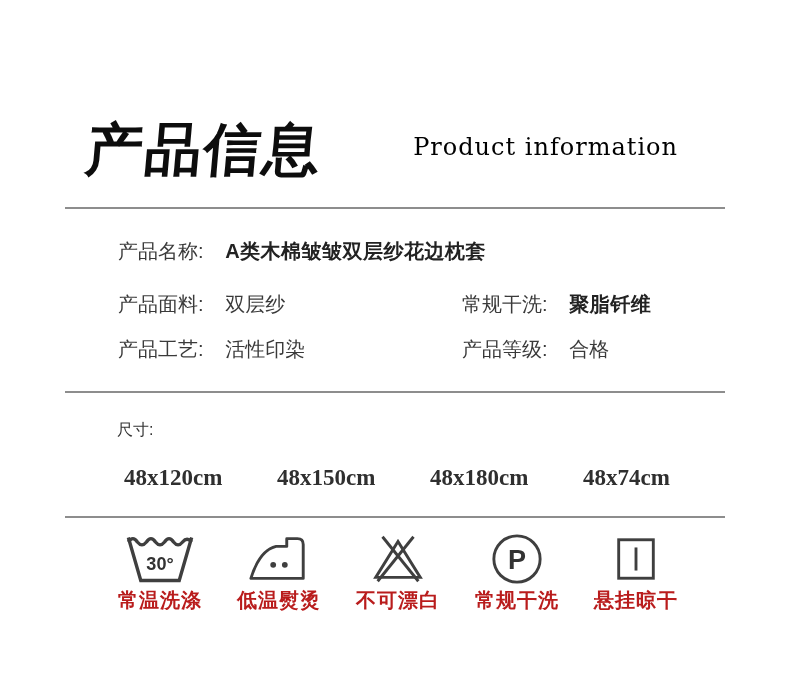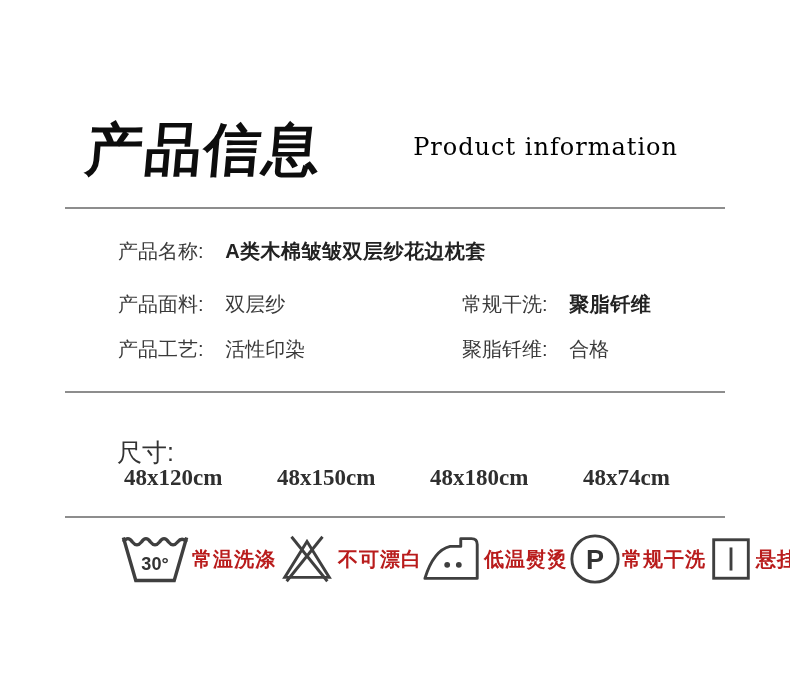--- a/index.html
+++ b/index.html
@@ -50,34 +50,34 @@
   .row.pair-2{top:336px;}
   .cell{position:absolute;left:0;top:0;white-space:nowrap;}
   .cell.right{left:344px;}
   .lbl{color:var(--body-text);font-weight:400;}
   .val{margin-left:16px;color:var(--body-text);}
   .val.bold{font-weight:700;color:var(--strong-text);letter-spacing:0.5px;}
 
   
   .size-label{
     position:absolute;left:117px;top:420px;
-    font-size:25px;font-weight:500;color:#333;margin-top:16px;
+    font-size:16px;font-weight:500;color:#333;
   }
   .sizes{
     position:absolute;left:124px;top:465px;width:546px;
     display:flex;justify-content:space-between;align-items:baseline;
     font-size:23px;font-weight:600;color:#2f2f2f;font-family:Liberation Serif, serif;
   }
 
   
   .care{
     position:absolute;left:118px;top:531px;width:560px;
     display:flex;justify-content:space-between;align-items:flex-end;
   }
-  .care-item{display:flex;flex-direction:row;align-items:center;}
+  .care-item{display:flex;flex-direction:column;align-items:center;}
   .care-iconbox{height:56px;display:flex;align-items:center;justify-content:center;}
   .care-item svg{display:block;}
   .care-item svg .ln{fill:none;stroke:var(--icon-stroke);stroke-width:3;}
   .care-item svg .dot{fill:var(--icon-stroke);stroke:none;}
   .care-item svg text{
     fill:#333;font-family:"Liberation Sans","DejaVu Sans",sans-serif;font-weight:700;
   }
   .care-label{
     font-size:20px;font-weight:700;color:#b91c1c;
     letter-spacing:1px;white-space:nowrap;
@@ -108,21 +108,21 @@
       <span class="val bold">聚脂钎维</span>
     </span>
   </div>
 
   <div class="row pair-2">
     <span class="cell">
       <span class="lbl">产品工艺:</span>
       <span class="val">活性印染</span>
     </span>
     <span class="cell right">
-      <span class="lbl">聚脂钎维:</span>
+      <span class="lbl">产品等级:</span>
       <span class="val">合格</span>
     </span>
   </div>
 
   <div class="divider d2"></div>
 
   <div class="size-label">尺寸:</div>
 
   <div class="sizes">
     <span>48x120cm</span>
@@ -141,38 +141,38 @@
           <path class="ln" d="M4 4 L15 42 L49 42 L60 4"></path>
           <path class="ln" d="M4 8 Q8 2 12 8 Q16 13 20 8 Q24 2 28 8 Q32 13 36 8 Q40 2 44 8 Q48 13 52 8 Q56 3 60 8"></path>
           <text x="32" y="33" font-size="16" text-anchor="middle">30°</text>
         </svg>
       </div>
       <div class="care-label">常温洗涤</div>
     </div>
 
     <div class="care-item">
       <div class="care-iconbox">
+        <svg width="62" height="52" viewBox="0 0 64 50">
+          <path class="ln" d="M3 45 L57 45 L57 10 Q57 4 51 4 L40 4 L40 12 L29 12 Q12 16 3 45 Z" stroke-linejoin="round"></path>
+          <circle class="dot" cx="26" cy="31" r="3"></circle>
+          <circle class="dot" cx="38" cy="31" r="3"></circle>
+        </svg>
+      </div>
+      <div class="care-label">低温熨烫</div>
+    </div>
+
+    <div class="care-item">
+      <div class="care-iconbox">
         <svg width="62" height="52" viewBox="0 0 64 52">
           <path class="ln" d="M32 8 L9 45 L55 45 Z"></path>
           <path class="ln" d="M16 3 L53 49"></path>
           <path class="ln" d="M48 3 L11 49"></path>
         </svg>
       </div>
       <div class="care-label">不可漂白</div>
-    </div>
-
-    <div class="care-item">
-      <div class="care-iconbox">
-        <svg width="62" height="52" viewBox="0 0 64 50">
-          <path class="ln" d="M3 45 L57 45 L57 10 Q57 4 51 4 L40 4 L40 12 L29 12 Q12 16 3 45 Z" stroke-linejoin="round"></path>
-          <circle class="dot" cx="26" cy="31" r="3"></circle>
-          <circle class="dot" cx="38" cy="31" r="3"></circle>
-        </svg>
-      </div>
-      <div class="care-label">低温熨烫</div>
     </div>
 
     <div class="care-item">
       <div class="care-iconbox">
         <svg width="54" height="54" viewBox="0 0 56 56">
           <circle class="ln" cx="28" cy="28" r="24"></circle>
           <text x="28" y="38" font-size="28" text-anchor="middle">P</text>
         </svg>
       </div>
       <div class="care-label">常规干洗</div>

